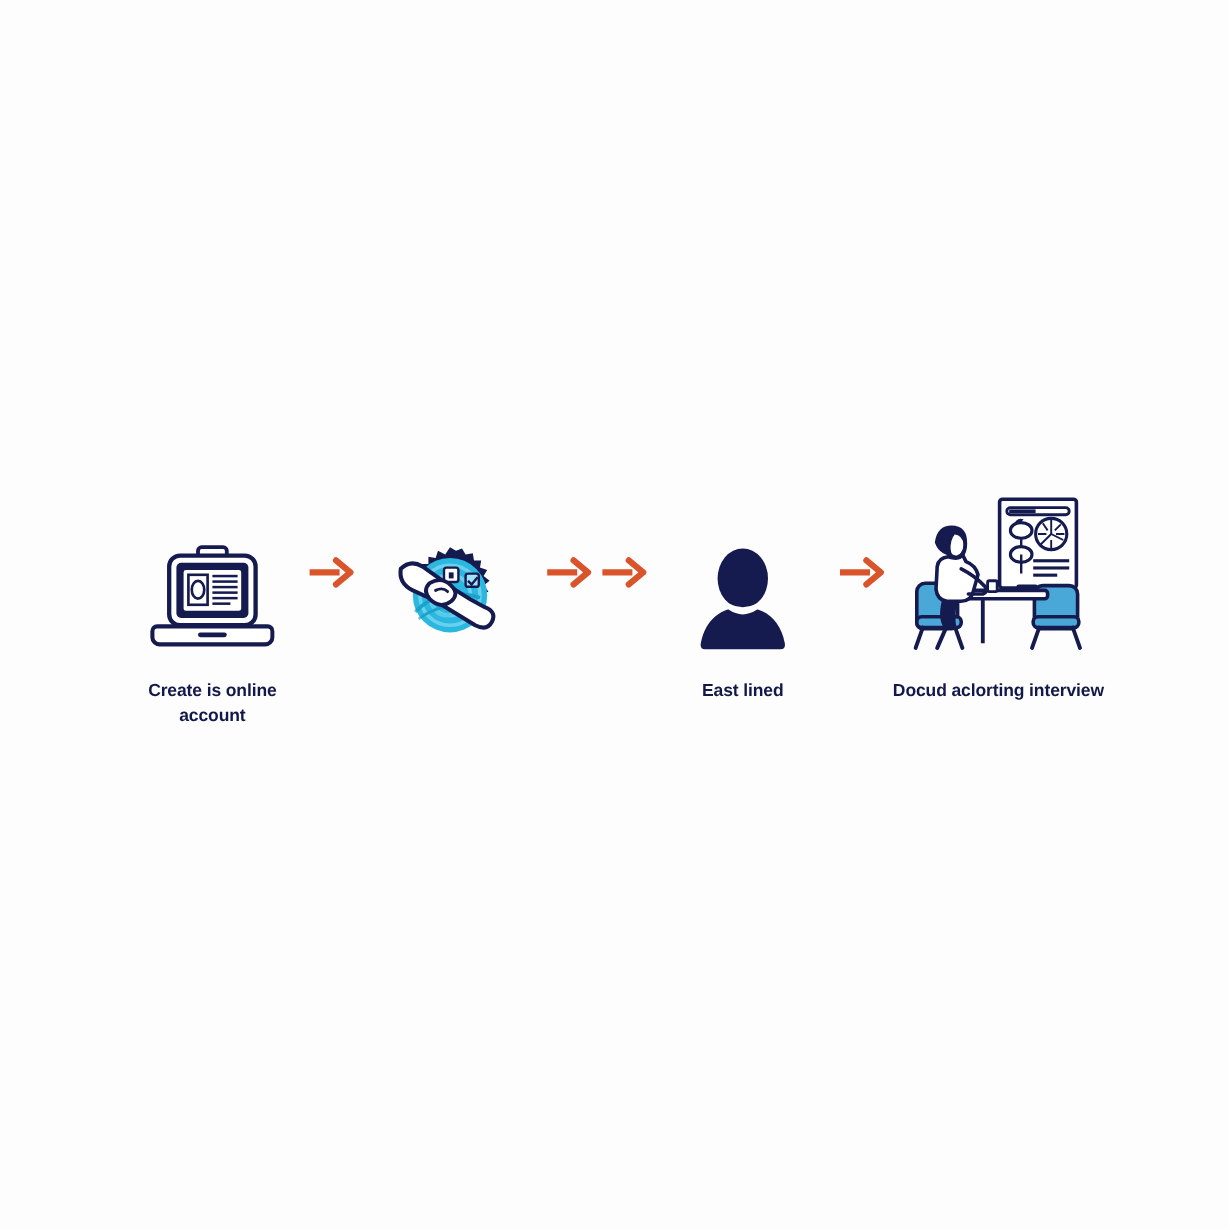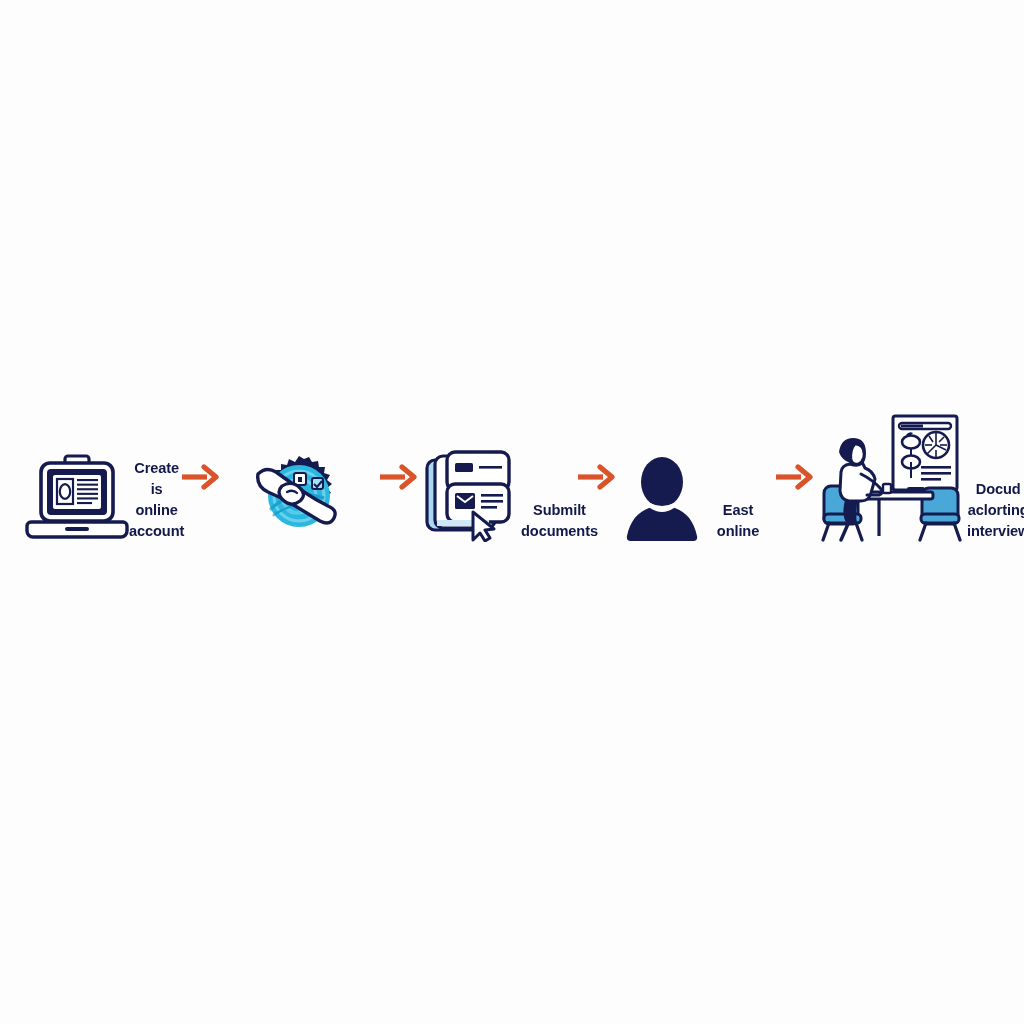--- a/index.html
+++ b/index.html
@@ -31,21 +31,21 @@
     height: 230px;
     display: flex;
     flex-direction: row;
     align-items: flex-start;
     justify-content: center;
   }
 
   .step {
     width: 152px;
     display: flex;
-    flex-direction: row;
+    flex-direction: column;
     align-items: flex-end;
     flex: 0 0 auto;
   }
   .step.wide { width: 182px; }
 
   .icon-box {
     height: 130px;
     width: 100%;
     display: flex;
     align-items: flex-end;
@@ -161,65 +161,37 @@
       </div>
     </div>
 
     <div class="arrow">
       <svg width="40" height="26" viewBox="0 0 40 26" aria-hidden="true">
         <path d="M2 13 H27" stroke="#d9542a" stroke-width="5.2"></path>
         <path d="M24 3 L36 13 L24 23" fill="none" stroke="#d9542a" stroke-width="5.2" stroke-linecap="round" stroke-linejoin="round"></path>
       </svg>
     </div>
 
-    <div class="step">
-      <div class="icon-box">
-        <svg width="100" height="96" viewBox="0 0 100 96" aria-hidden="true">
-
-          <rect x="6" y="14" width="62" height="70" rx="8" fill="#a9d8ef" stroke="#151b4f" stroke-width="3.2"></rect>
-
-          <rect x="14" y="10" width="60" height="72" rx="8" fill="#ffffff" stroke="#151b4f" stroke-width="3.2"></rect>
-
-          <rect x="26" y="6" width="62" height="38" rx="8" fill="#ffffff" stroke="#151b4f" stroke-width="3.4"></rect>
-          <rect x="34" y="17" width="18" height="9" rx="1.6" fill="#151b4f"></rect>
-          <rect x="58" y="20" width="23" height="2.6" fill="#151b4f"></rect>
-
-          <rect x="26" y="38" width="62" height="38" rx="8" fill="#ffffff" stroke="#151b4f" stroke-width="3.4"></rect>
-          <rect x="34" y="47" width="20" height="16" rx="1.6" fill="#151b4f"></rect>
-          <path d="M36 50 l8 6 l8 -6" fill="none" stroke="#ffffff" stroke-width="2"></path>
-          <g fill="#151b4f">
-            <rect x="60" y="48" width="22" height="2.6"></rect>
-            <rect x="60" y="54" width="22" height="2.6"></rect>
-            <rect x="60" y="60" width="16" height="2.6"></rect>
-          </g>
-
-          <rect x="16" y="74" width="52" height="6" fill="#cfe9f7"></rect>
-
-          <path d="M52 66 L52 94 L59 87 L64 95 L69 92 L64 84 L73 83 Z" fill="#ffffff" stroke="#151b4f" stroke-width="3" stroke-linejoin="round"></path>
-        </svg>
-      </div>
-      <div class="step-label">Submilt documents</div>
-    </div>
 
     <div class="arrow">
       <svg width="40" height="26" viewBox="0 0 40 26" aria-hidden="true">
         <path d="M2 13 H27" stroke="#d9542a" stroke-width="5.2"></path>
         <path d="M24 3 L36 13 L24 23" fill="none" stroke="#d9542a" stroke-width="5.2" stroke-linecap="round" stroke-linejoin="round"></path>
       </svg>
     </div>
 
     <div class="step">
       <div class="icon-box">
         <svg width="86" height="86" viewBox="0 0 86 86" aria-hidden="true">
           <ellipse cx="43" cy="26" rx="21" ry="25" fill="#151b4f"></ellipse>
           <path d="M43 50 c-18 0 -31 10 -35 30 c-0.6 3 0.6 5 3.4 5 h63.2 c2.8 0 4 -2 3.4 -5 c-4 -20 -17 -30 -35 -30 z" fill="#151b4f"></path>
           <path d="M31 52 q12 8 24 0 l0 -5 q-12 6 -24 0 z" fill="#fdfdfd"></path>
         </svg>
       </div>
-      <div class="step-label">East online</div>
+      <div class="step-label">East lined</div>
     </div>
 
     <div class="arrow">
       <svg width="40" height="26" viewBox="0 0 40 26" aria-hidden="true">
         <path d="M2 13 H27" stroke="#d9542a" stroke-width="5.2"></path>
         <path d="M24 3 L36 13 L24 23" fill="none" stroke="#d9542a" stroke-width="5.2" stroke-linecap="round" stroke-linejoin="round"></path>
       </svg>
     </div>
 
     <div class="step wide">

